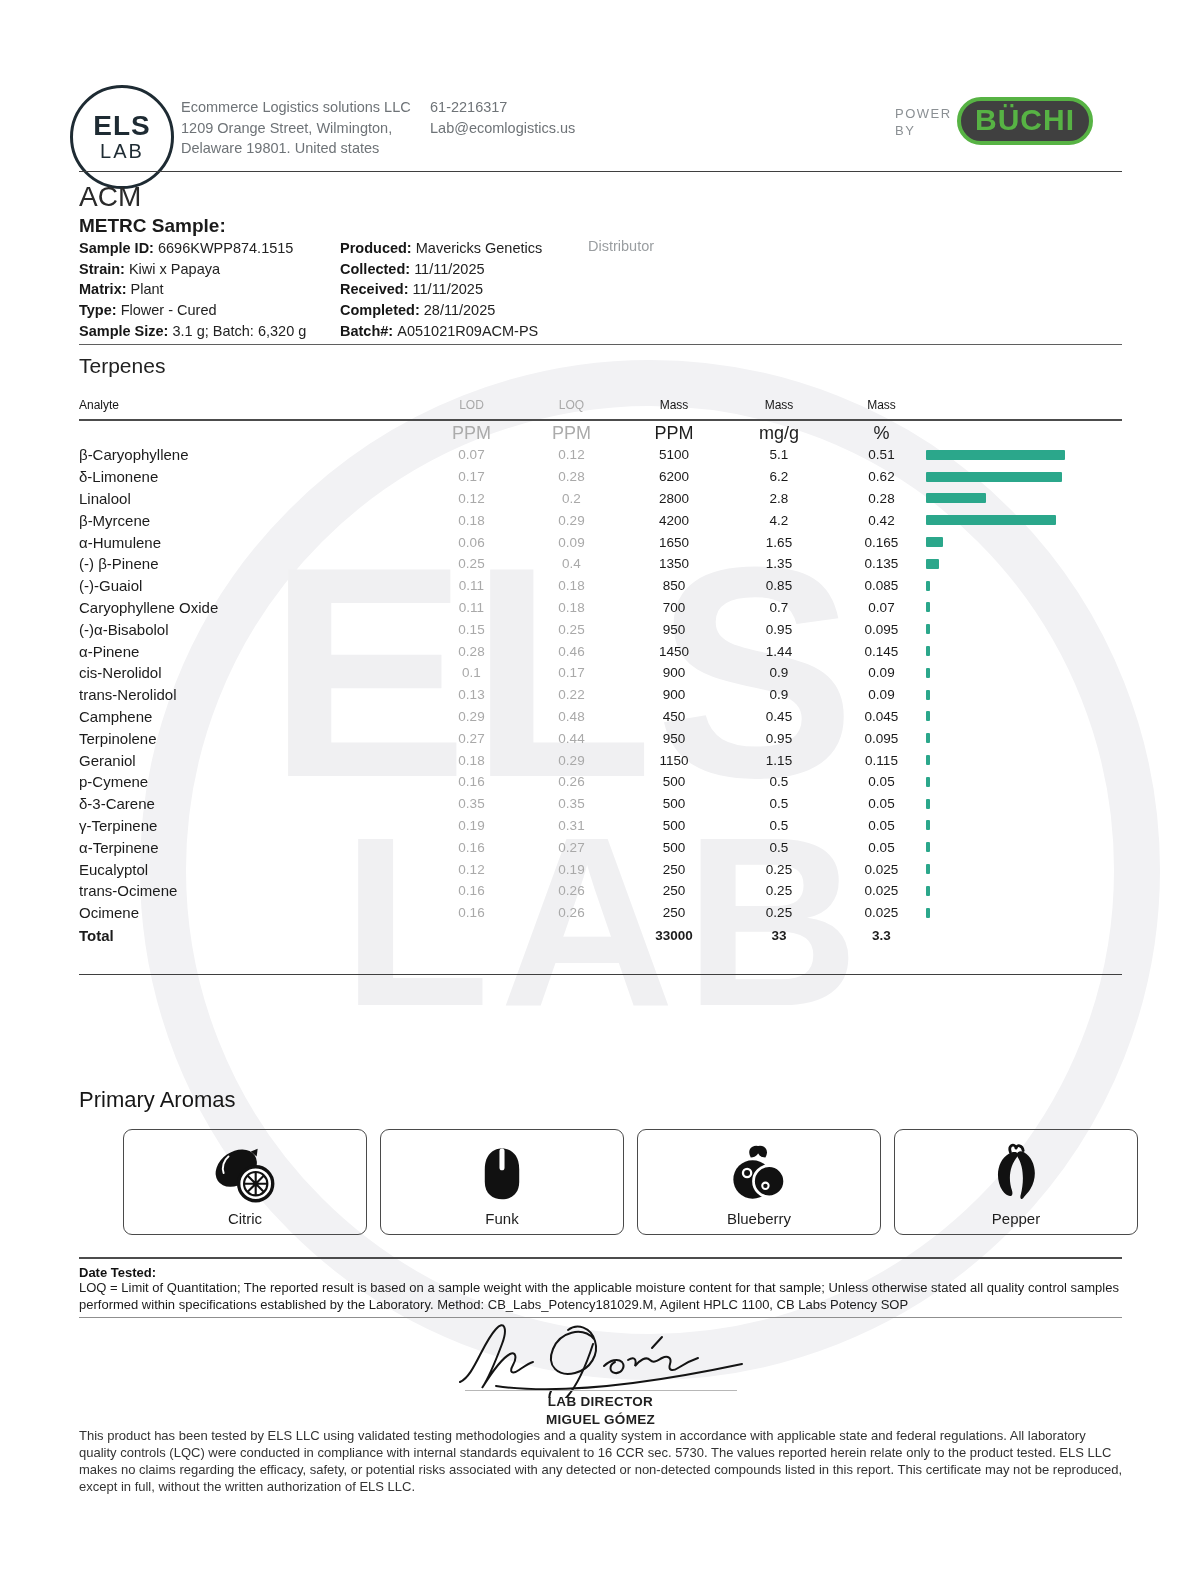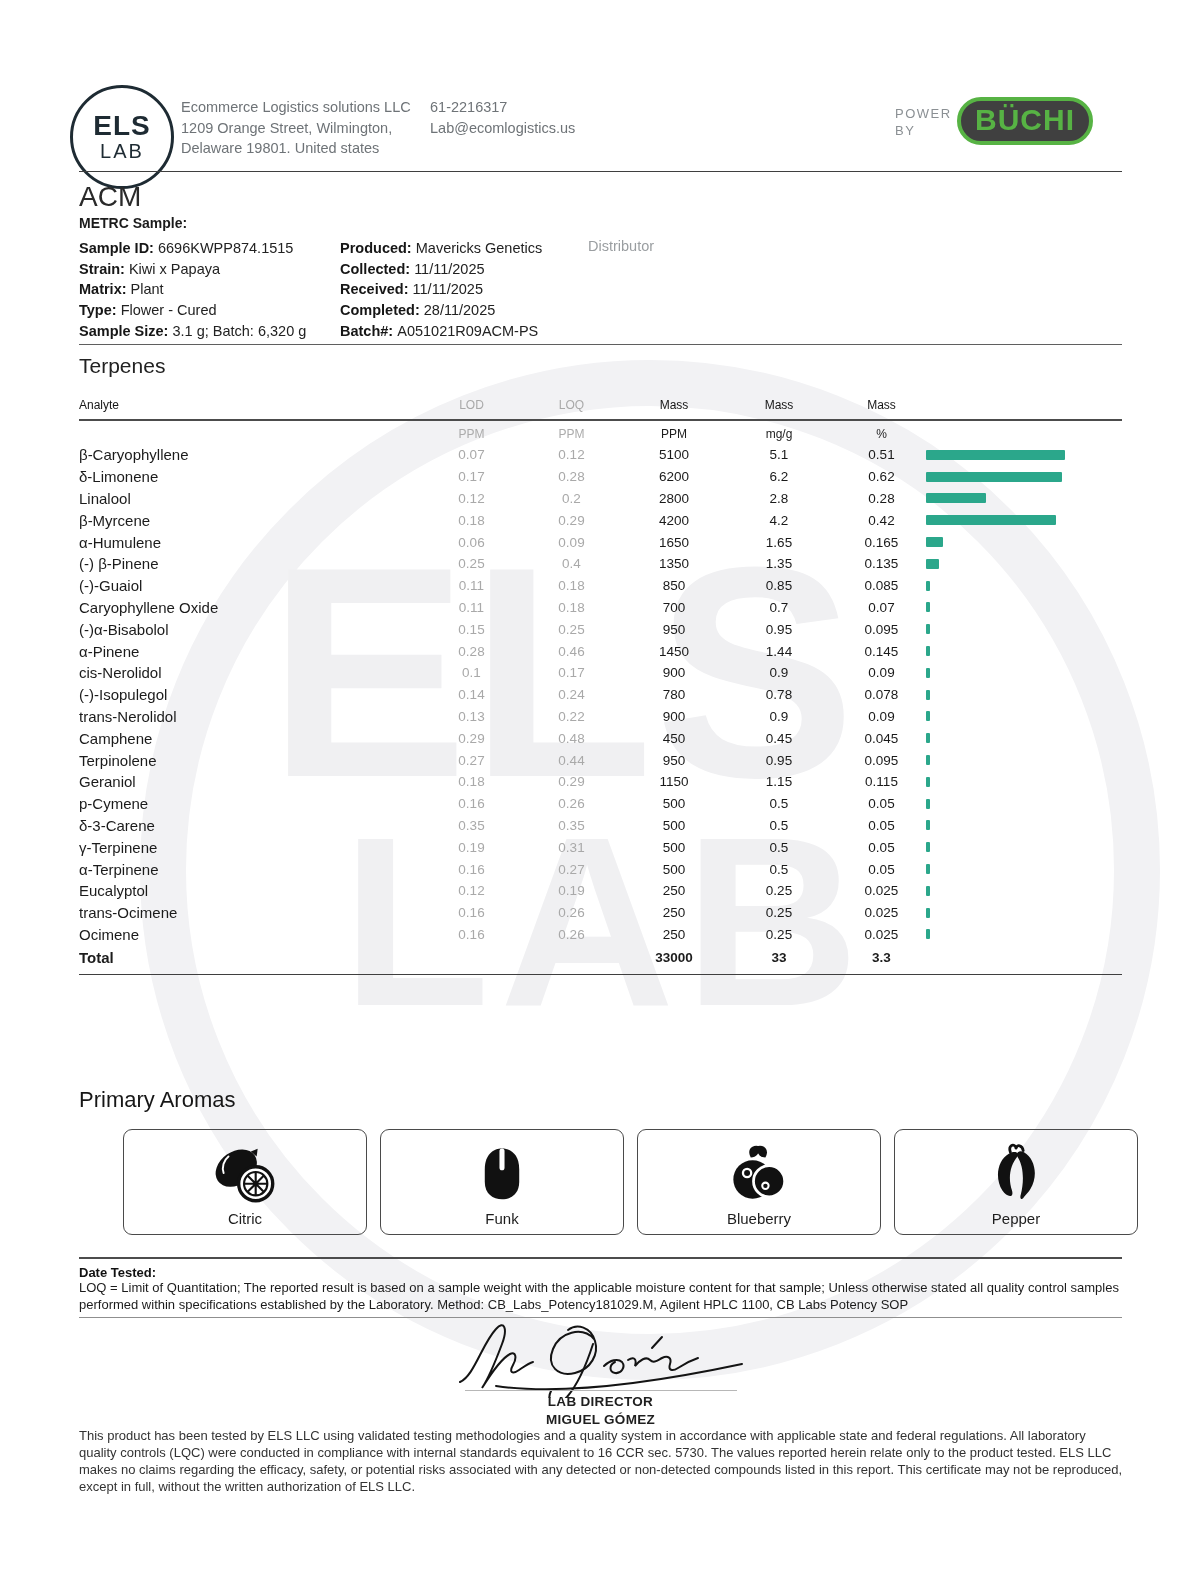--- a/index.html
+++ b/index.html
@@ -29,36 +29,36 @@
   .rule { left:79px; right:79px; border-top:1.5px solid #3f3f3f; }
   .r1 { top:171px; } .r2 { top:344px; border-top-width:1px; border-color:#5f5f5f; }
   .r3 { top:974px; } .r4 { top:1257px; border-top-width:2.5px; border-color:#4c4c4c; }
   .r5 { top:1317px; border-top-width:1.5px; border-color:#8f8f8f; }
 
   
   .acm { left:79px; top:181px; font-size:28px; color:#2a2a2a; }
   .title-right { right:79px; top:185px; text-align:right; }
   .title-right .t1 { font-size:21px; color:#8e9194; }
   .title-right .t2 { font-size:13px; color:#4a4a4a; margin-top:4px; }
-  .metrc { left:79px; top:215px; font-size:14px; font-weight:bold; color:#1b1b1b; }
+  .metrc { left:79px; top:215px; font-size:19px; font-weight:bold; color:#1b1b1b; }
   .meta { left:79px; top:238px; width:900px; height:105px; font-size:14.5px; }
   .meta .col { position:absolute; top:0; line-height:20.7px; }
   .meta .cl { left:0; } .meta .cm { left:261px; }
   .meta b { color:#161616; } .meta span { color:#222; }
   .distrib { position:absolute; left:509px; top:0; color:#9a9ea1; }
 
   
   .terp-title { left:79px; top:354px; font-size:21px; color:#222; }
   .table { left:79px; right:79px; top:392px; }
   .grid { display:grid; grid-template-columns:350px 85px 115px 90px 120px 85px 1fr; align-items:center; }
   .thead { height:26px; font-size:12px; color:#161616; }
   .thead .muted { color:#a9a9a9; }
   .c { text-align:center; }
   .thead-rule { border-top:2px solid #4c4c4c; margin-top:1px; }
-  .units { height:21px; font-size:12px; color:#1d1d1d; margin-top:2px; }
+  .units { height:21px; font-size:18px; color:#1d1d1d; margin-top:2px; }
   .units .muted { color:#ababab; }
   .t-row { height:21.8px; }
   .t-row .an { font-size:15px; color:#1b1b1b; }
   .t-row .nm { font-size:13.5px; color:#1a1a1a; text-align:center; }
   .t-row .muted { color:#a9a9a9; }
   .barcell { padding-left:2px; }
   .bar { height:10px; background:var(--bar,#2ba78b); border-radius:1px; }
   .t-total { height:24px; font-weight:bold; }
   .t-total .an { font-size:15px; } .t-total .nm { font-size:13.5px; text-align:center; }
 
@@ -269,31 +269,20 @@
           <div class="nm muted">0.1</div>
           <div class="nm muted">0.17</div>
           <div class="nm">900</div>
           <div class="nm">0.9</div>
           <div class="nm">0.09</div>
           <div class="barcell">
             <div class="bar" style="width: 4px;"></div>
           </div>
         </div>
         <div class="grid t-row">
-          <div class="an">(-)-Isopulegol</div>
-          <div class="nm muted">0.14</div>
-          <div class="nm muted">0.24</div>
-          <div class="nm">780</div>
-          <div class="nm">0.78</div>
-          <div class="nm">0.078</div>
-          <div class="barcell">
-            <div class="bar" style="width: 4px;"></div>
-          </div>
-        </div>
-        <div class="grid t-row">
           <div class="an">trans-Nerolidol</div>
           <div class="nm muted">0.13</div>
           <div class="nm muted">0.22</div>
           <div class="nm">900</div>
           <div class="nm">0.9</div>
           <div class="nm">0.09</div>
           <div class="barcell">
             <div class="bar" style="width: 4px;"></div>
           </div>
         </div>

